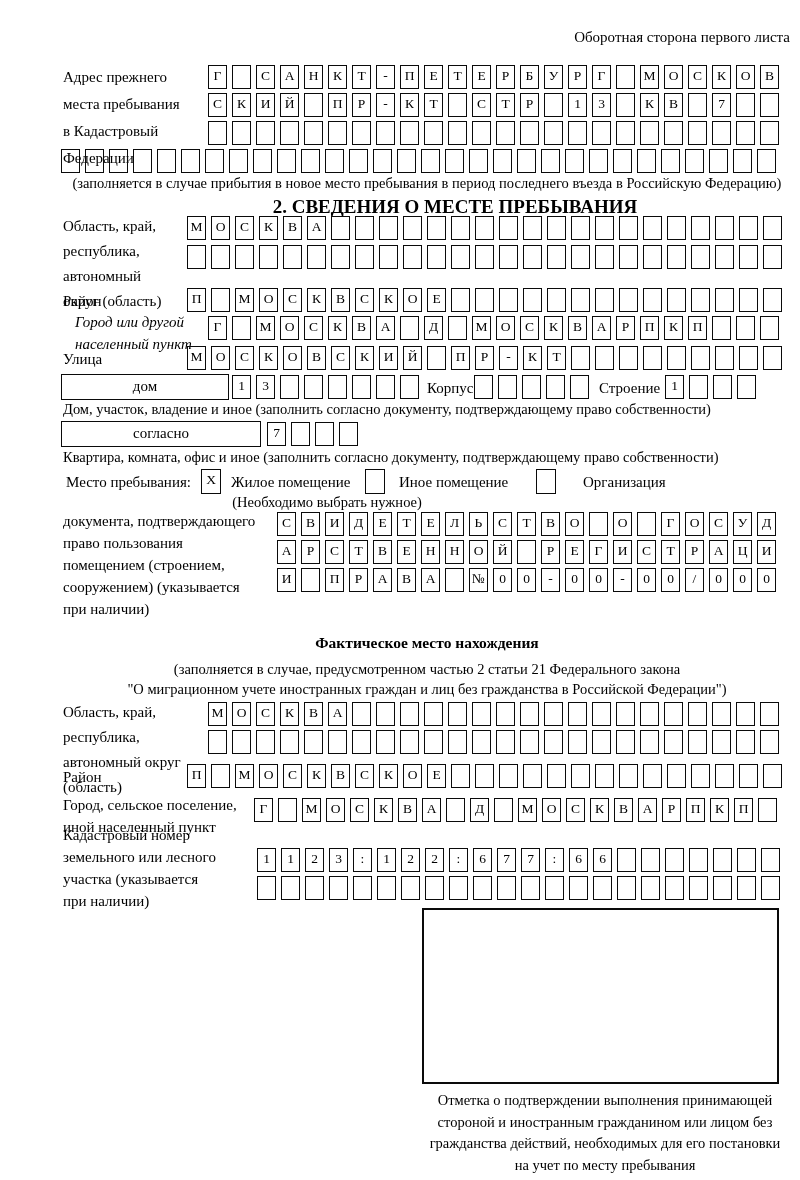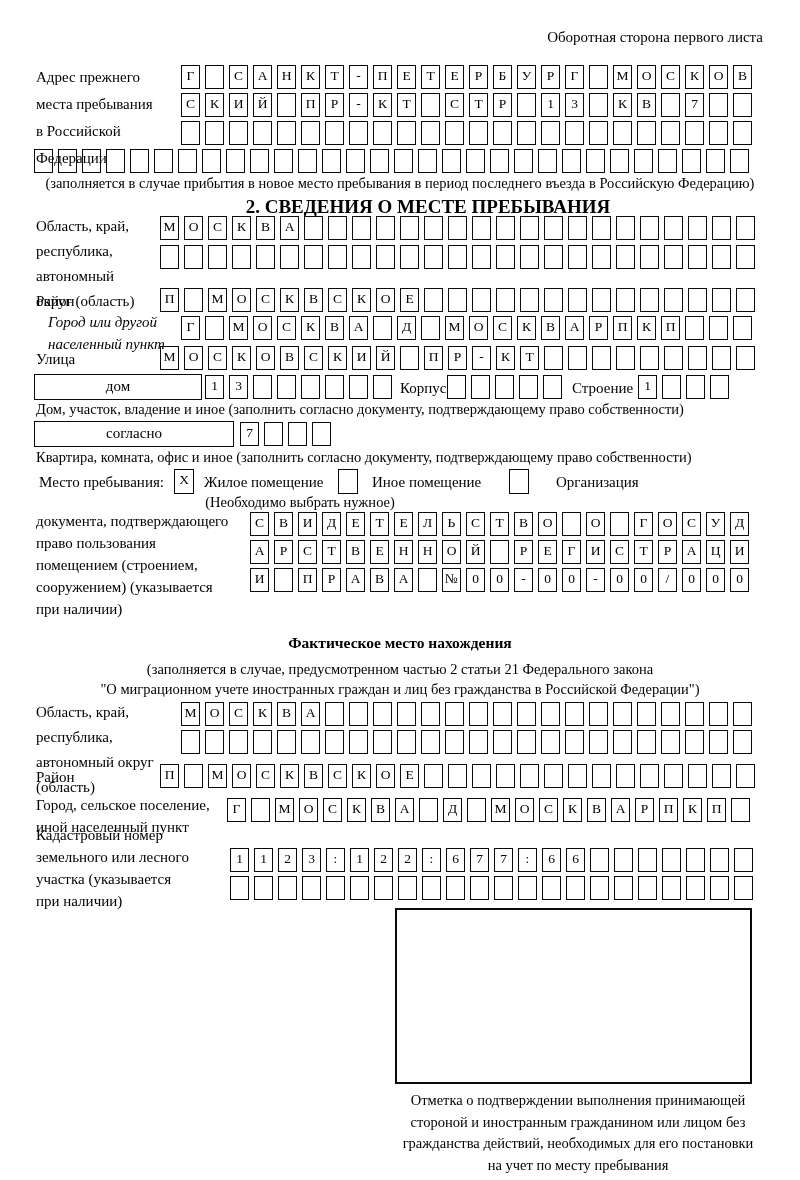--- a/index.html
+++ b/index.html
@@ -1,20 +1,20 @@
 <!DOCTYPE html>
 <html><head>
 <meta charset="utf-8">
 <style>
   html,body{margin:0;padding:0;background:#fff;}
   .page{
     position:relative;width:800px;height:1180px;background:#fff;color:#000;
     font-family:"Liberation Serif","DejaVu Serif",serif;overflow:hidden;
   }
-  .abs{position:absolute;white-space:nowrap;}
+  .abs{position:absolute;white-space:nowrap;margin-left:27px;}
   .lbl{font-size:15px;line-height:22px;}
   .lbl-lines div{white-space:nowrap;}
   .cellrow{height:26px;}
   .cell{
     display:inline-block;box-sizing:border-box;width:19px;height:24px;
     border:1.7px solid #0a0a0a;margin-right:5px;vertical-align:top;
     text-align:center;font-size:13.5px;line-height:20px;font-family:"Liberation Serif",serif;
   }
   .caption{font-size:14.5px;}
   .center{left:0;width:800px;text-align:center;}
@@ -28,21 +28,21 @@
 </head>
 <body>
 
 <div class="page">
 
   <div class="abs lbl" style="top:26px;left:0;width:763px;text-align:right;">Оборотная сторона первого листа</div>
 
   <div class="abs lbl lbl-lines" style="top:64px;left:36px;line-height:27px;">
     <div>Адрес прежнего</div>
     <div>места пребывания</div>
-    <div>в Российской</div>
+    <div>в Кадастровый</div>
     <div>Федерации</div>
   </div>
   <div class="abs cellrow" style="top:65px;left:181px;"><span class="cell">Г</span><span class="cell"></span><span class="cell">С</span><span class="cell">А</span><span class="cell">Н</span><span class="cell">К</span><span class="cell">Т</span><span class="cell">-</span><span class="cell">П</span><span class="cell">Е</span><span class="cell">Т</span><span class="cell">Е</span><span class="cell">Р</span><span class="cell">Б</span><span class="cell">У</span><span class="cell">Р</span><span class="cell">Г</span><span class="cell"></span><span class="cell">М</span><span class="cell">О</span><span class="cell">С</span><span class="cell">К</span><span class="cell">О</span><span class="cell">В</span></div>
   <div class="abs cellrow" style="top:93px;left:181px;"><span class="cell">С</span><span class="cell">К</span><span class="cell">И</span><span class="cell">Й</span><span class="cell"></span><span class="cell">П</span><span class="cell">Р</span><span class="cell">-</span><span class="cell">К</span><span class="cell">Т</span><span class="cell"></span><span class="cell">С</span><span class="cell">Т</span><span class="cell">Р</span><span class="cell"></span><span class="cell">1</span><span class="cell">3</span><span class="cell"></span><span class="cell">К</span><span class="cell">В</span><span class="cell"></span><span class="cell">7</span><span class="cell"></span><span class="cell"></span></div>
   <div class="abs cellrow" style="top:121px;left:181px;"><span class="cell"></span><span class="cell"></span><span class="cell"></span><span class="cell"></span><span class="cell"></span><span class="cell"></span><span class="cell"></span><span class="cell"></span><span class="cell"></span><span class="cell"></span><span class="cell"></span><span class="cell"></span><span class="cell"></span><span class="cell"></span><span class="cell"></span><span class="cell"></span><span class="cell"></span><span class="cell"></span><span class="cell"></span><span class="cell"></span><span class="cell"></span><span class="cell"></span><span class="cell"></span><span class="cell"></span></div>
   <div class="abs cellrow" style="top:149px;left:34px;"><span class="cell"></span><span class="cell"></span><span class="cell"></span><span class="cell"></span><span class="cell"></span><span class="cell"></span><span class="cell"></span><span class="cell"></span><span class="cell"></span><span class="cell"></span><span class="cell"></span><span class="cell"></span><span class="cell"></span><span class="cell"></span><span class="cell"></span><span class="cell"></span><span class="cell"></span><span class="cell"></span><span class="cell"></span><span class="cell"></span><span class="cell"></span><span class="cell"></span><span class="cell"></span><span class="cell"></span><span class="cell"></span><span class="cell"></span><span class="cell"></span><span class="cell"></span><span class="cell"></span><span class="cell"></span></div>
   <div class="abs caption center" style="top:175px;">(заполняется в случае прибытия в новое место пребывания в период последнего въезда в Российскую Федерацию)</div>
 
   <div class="abs center bold" style="top:196px;font-size:19px;padding-left:28px;">2. СВЕДЕНИЯ О МЕСТЕ ПРЕБЫВАНИЯ</div>
 

